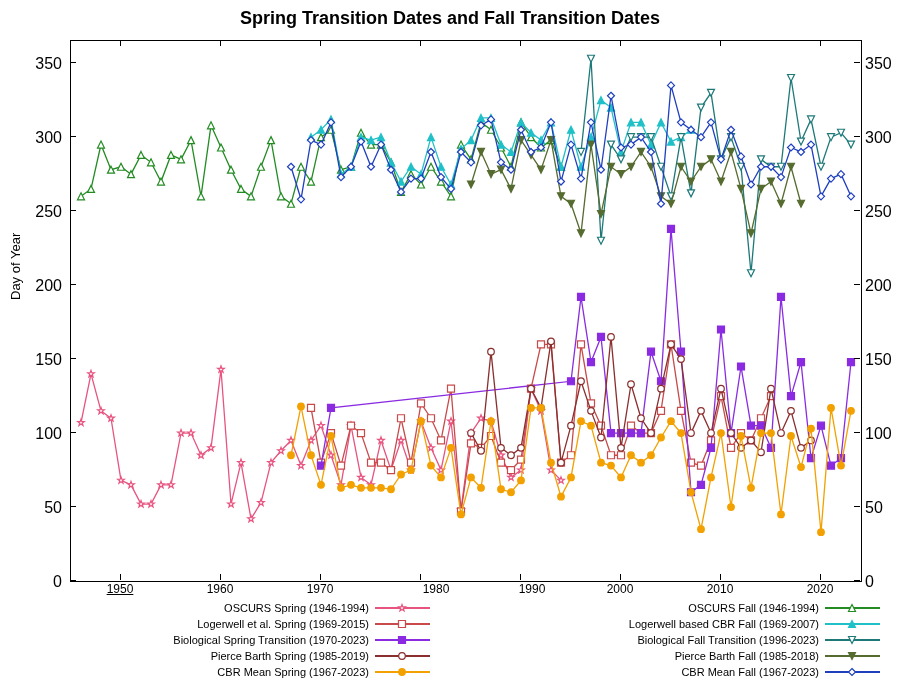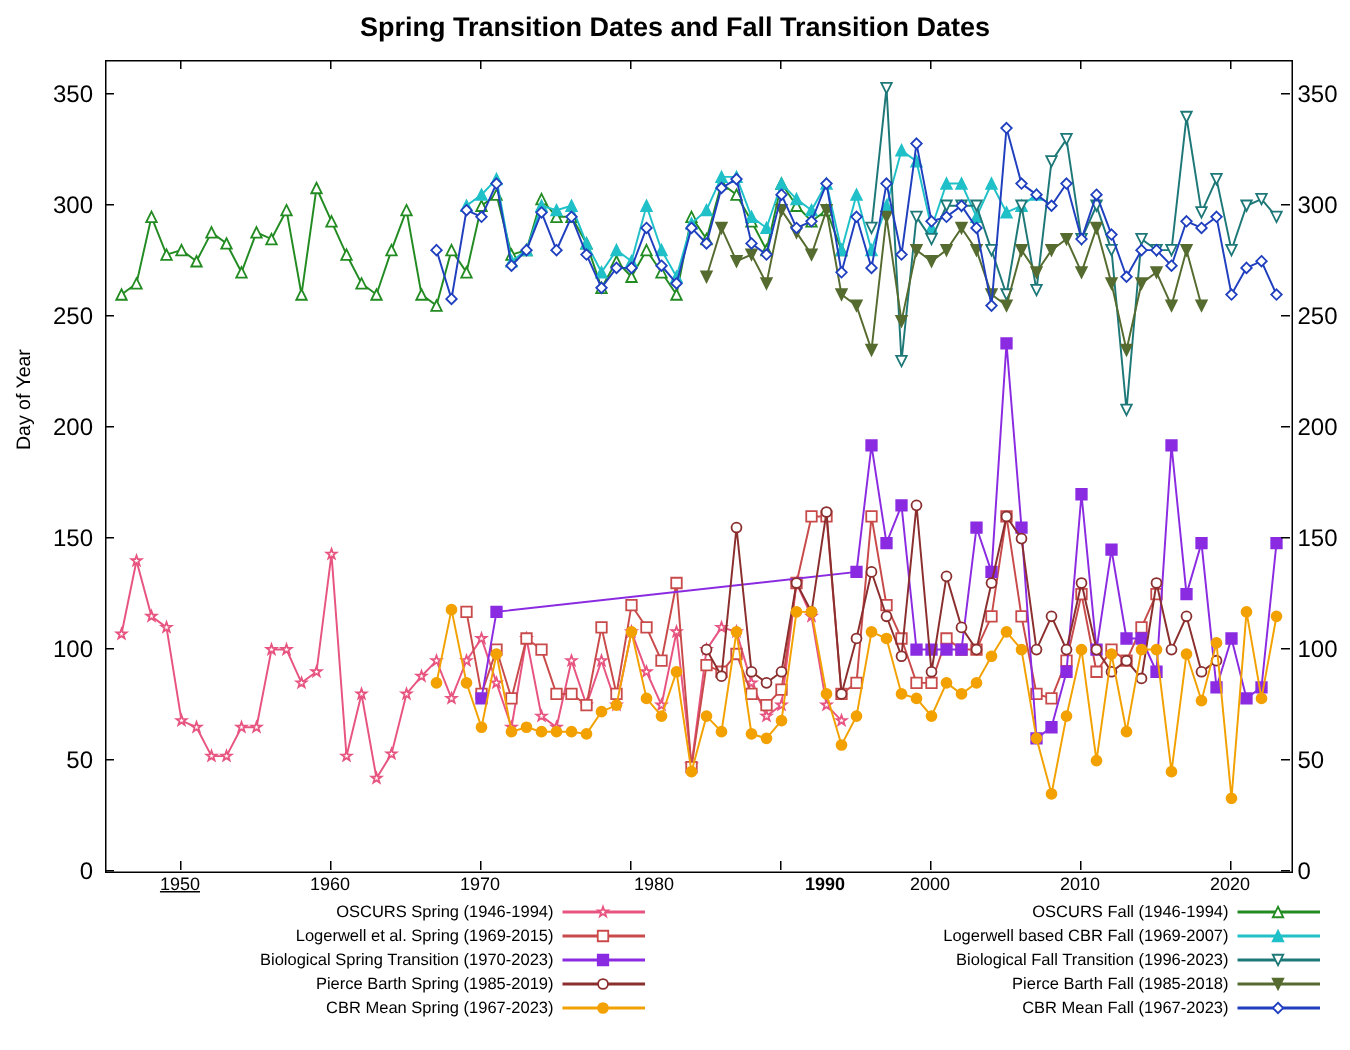--- a/index.html
+++ b/index.html
@@ -585,21 +585,21 @@
       <div class="tick-mark" style="left: 120px; top: 40px; width: 1px; height: 6px;"></div>
       <div class="xtick" style="left: 200px;">1960</div>
       <div class="tick-mark" style="left: 220px; top: 574px; width: 1px; height: 6px;"></div>
       <div class="tick-mark" style="left: 220px; top: 40px; width: 1px; height: 6px;"></div>
       <div class="xtick" style="left: 300px;">1970</div>
       <div class="tick-mark" style="left: 320px; top: 574px; width: 1px; height: 6px;"></div>
       <div class="tick-mark" style="left: 320px; top: 40px; width: 1px; height: 6px;"></div>
       <div class="xtick" style="left: 400px; margin-left: 16px;">1980</div>
       <div class="tick-mark" style="left: 420px; top: 574px; width: 1px; height: 6px;"></div>
       <div class="tick-mark" style="left: 420px; top: 40px; width: 1px; height: 6px;"></div>
-      <div class="xtick" style="left: 530px; font-weight: bold;">1990</div>
+      <div class="xtick" style="left: 512px;">1990</div>
       <div class="tick-mark" style="left: 520px; top: 574px; width: 1px; height: 6px;"></div>
       <div class="tick-mark" style="left: 520px; top: 40px; width: 1px; height: 6px;"></div>
       <div class="xtick" style="left: 600px;">2000</div>
       <div class="tick-mark" style="left: 620px; top: 574px; width: 1px; height: 6px;"></div>
       <div class="tick-mark" style="left: 620px; top: 40px; width: 1px; height: 6px;"></div>
       <div class="xtick" style="left: 700px;">2010</div>
       <div class="tick-mark" style="left: 720px; top: 574px; width: 1px; height: 6px;"></div>
       <div class="tick-mark" style="left: 720px; top: 40px; width: 1px; height: 6px;"></div>
       <div class="xtick" style="left: 800px;">2020</div>
       <div class="tick-mark" style="left: 820px; top: 574px; width: 1px; height: 6px;"></div>

